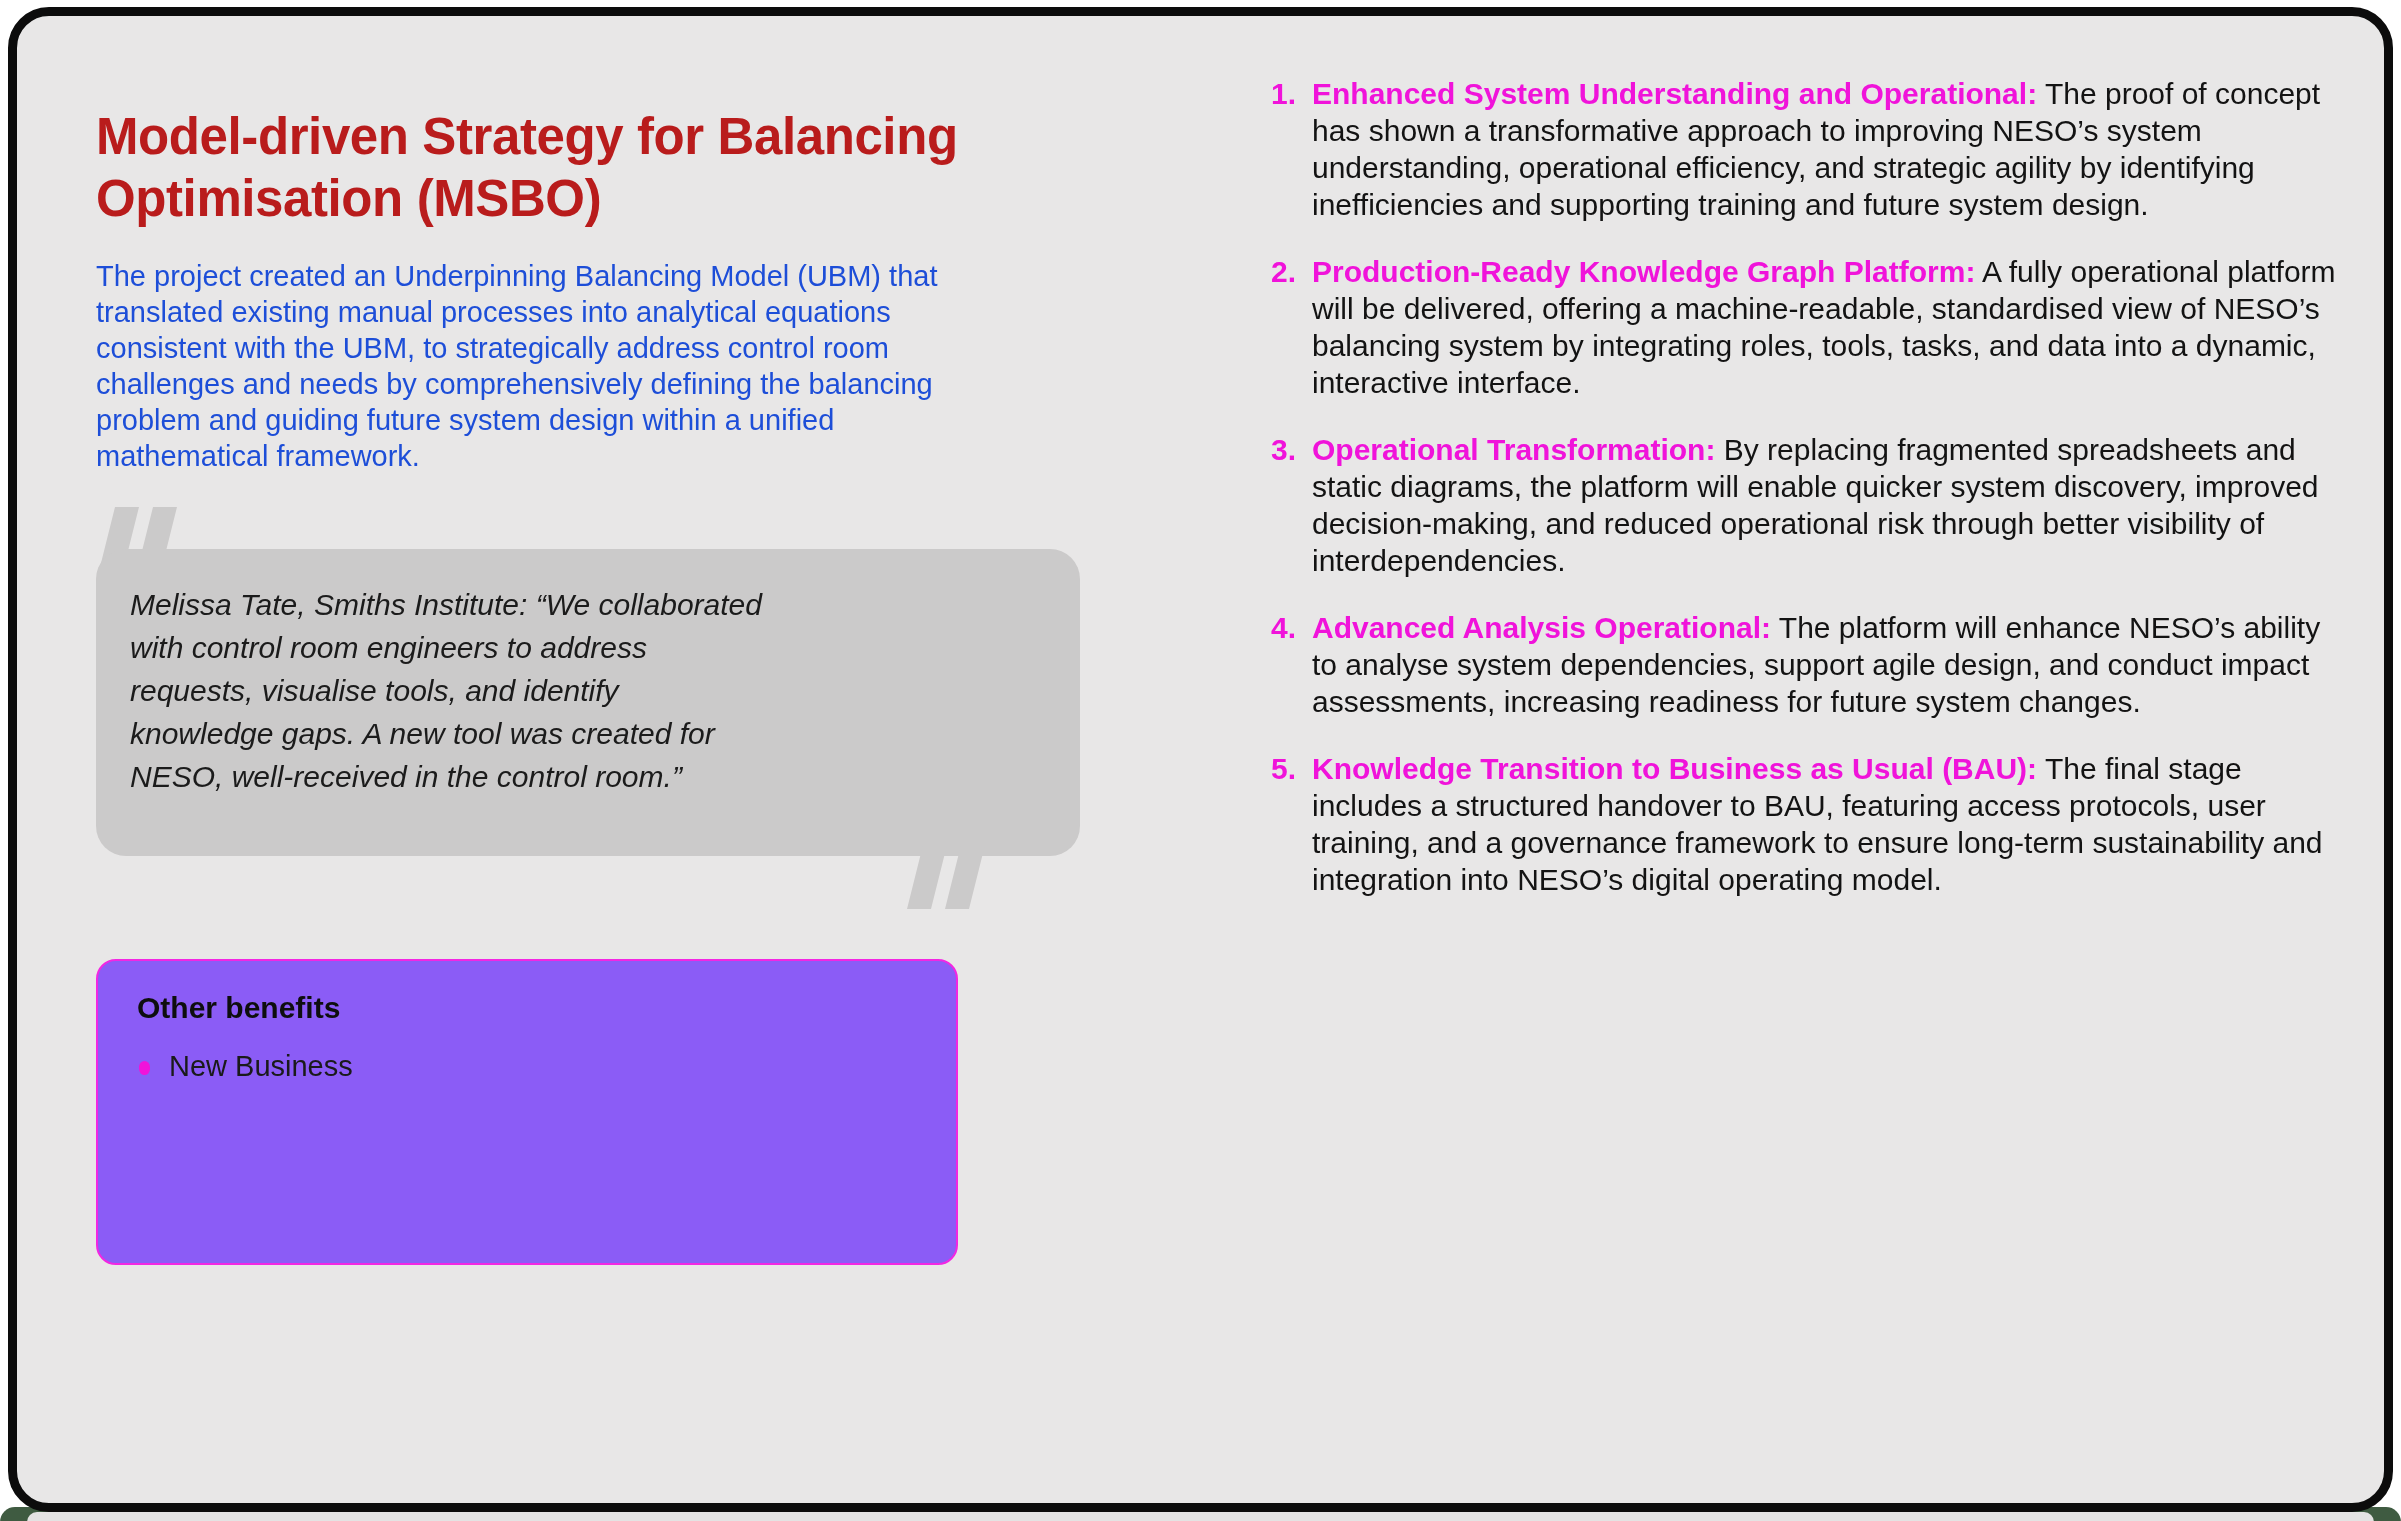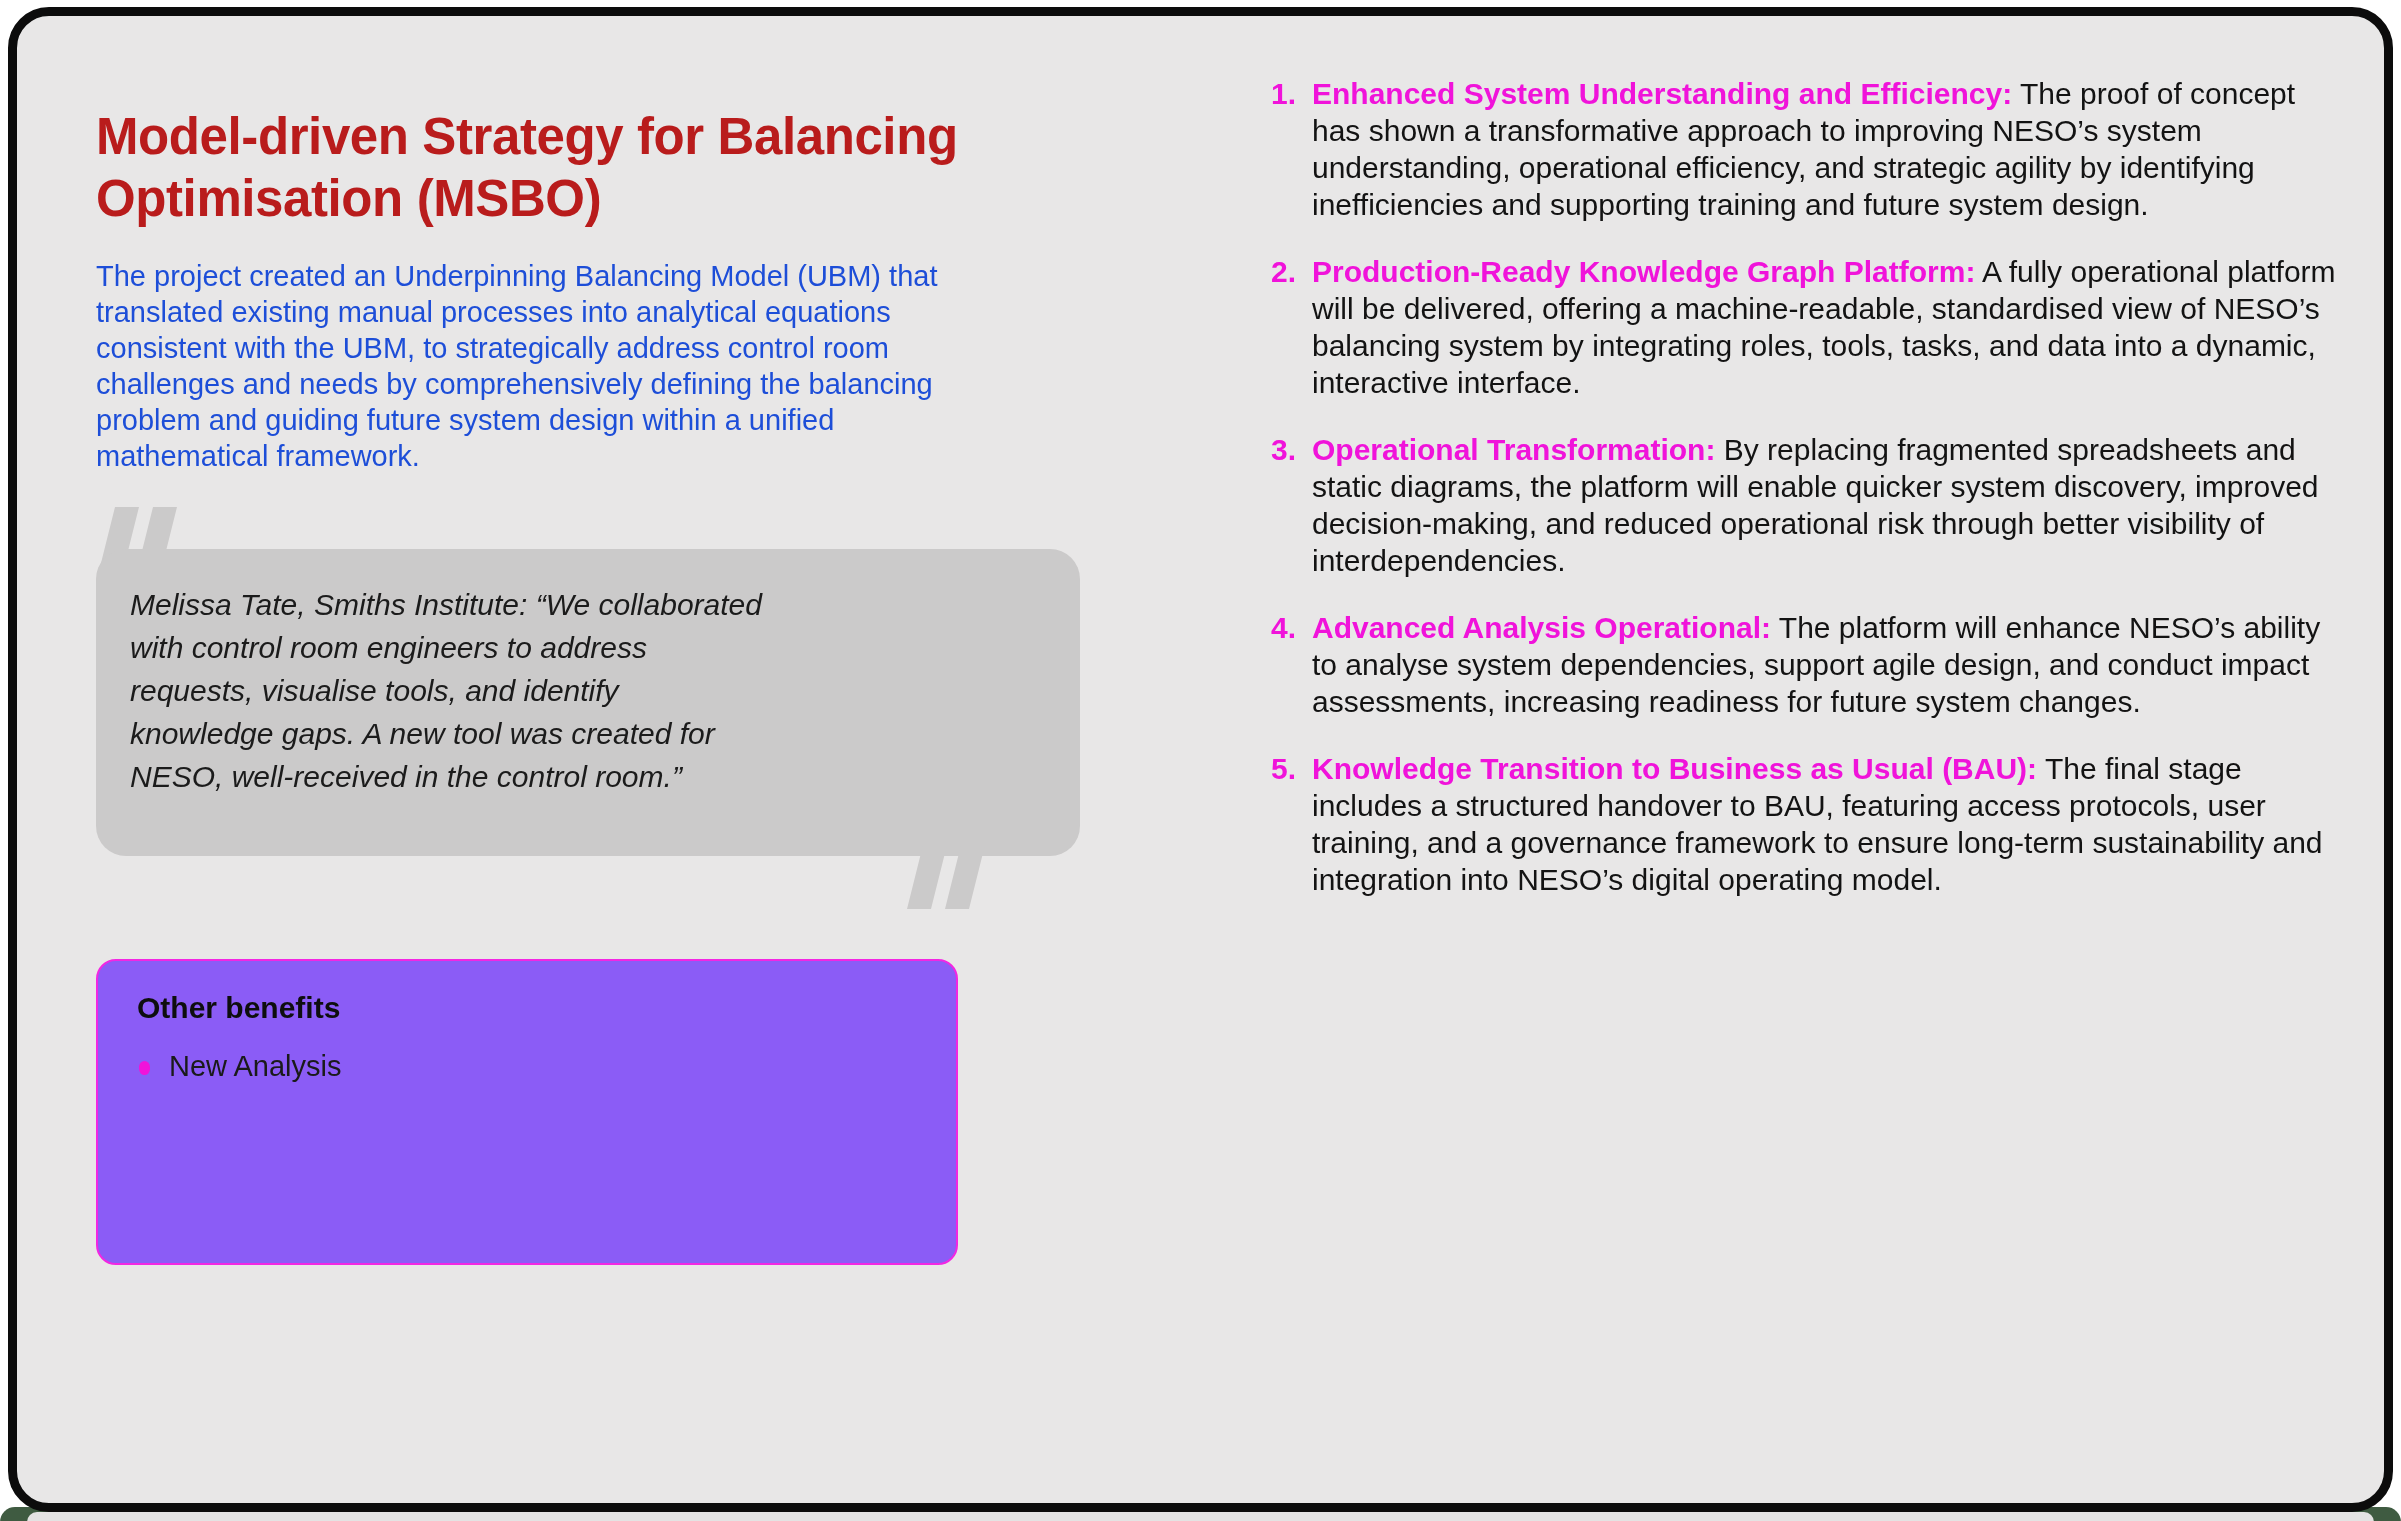--- a/index.html
+++ b/index.html
@@ -100,29 +100,29 @@
         <span></span>
         <span></span>
       </div>
 
     <div class="benefits-box">
       <div class="benefits-heading">Other benefits</div>
       <ul class="benefits-list">
 
           <li>
             <span class="benefit-dot"></span>
-            <span>New Analysis</span>
+            <span>New Business</span>
           </li>
         </ul>
     </div>
 
     <ol class="num-list">
 
         <li>
-          <span class="num">1.</span><span class="item-heading">Enhanced System Understanding and Efficiency:</span> <span class="item-body">The proof of concept has shown a transformative approach to improving NESO’s system understanding, operational efficiency, and strategic agility by identifying inefficiencies and supporting training and future system design.</span>
+          <span class="num">1.</span><span class="item-heading">Enhanced System Understanding and Operational:</span> <span class="item-body">The proof of concept has shown a transformative approach to improving NESO’s system understanding, operational efficiency, and strategic agility by identifying inefficiencies and supporting training and future system design.</span>
         </li>
 
         <li>
           <span class="num">2.</span><span class="item-heading">Production-Ready Knowledge Graph Platform:</span> <span class="item-body">A fully operational platform will be delivered, offering a machine-readable, standardised view of NESO’s balancing system by integrating roles, tools, tasks, and data into a dynamic, interactive interface.</span>
         </li>
 
         <li>
           <span class="num">3.</span><span class="item-heading">Operational Transformation:</span> <span class="item-body">By replacing fragmented spreadsheets and static diagrams, the platform will enable quicker system discovery, improved decision-making, and reduced operational risk through better visibility of interdependencies.</span>
         </li>
 

